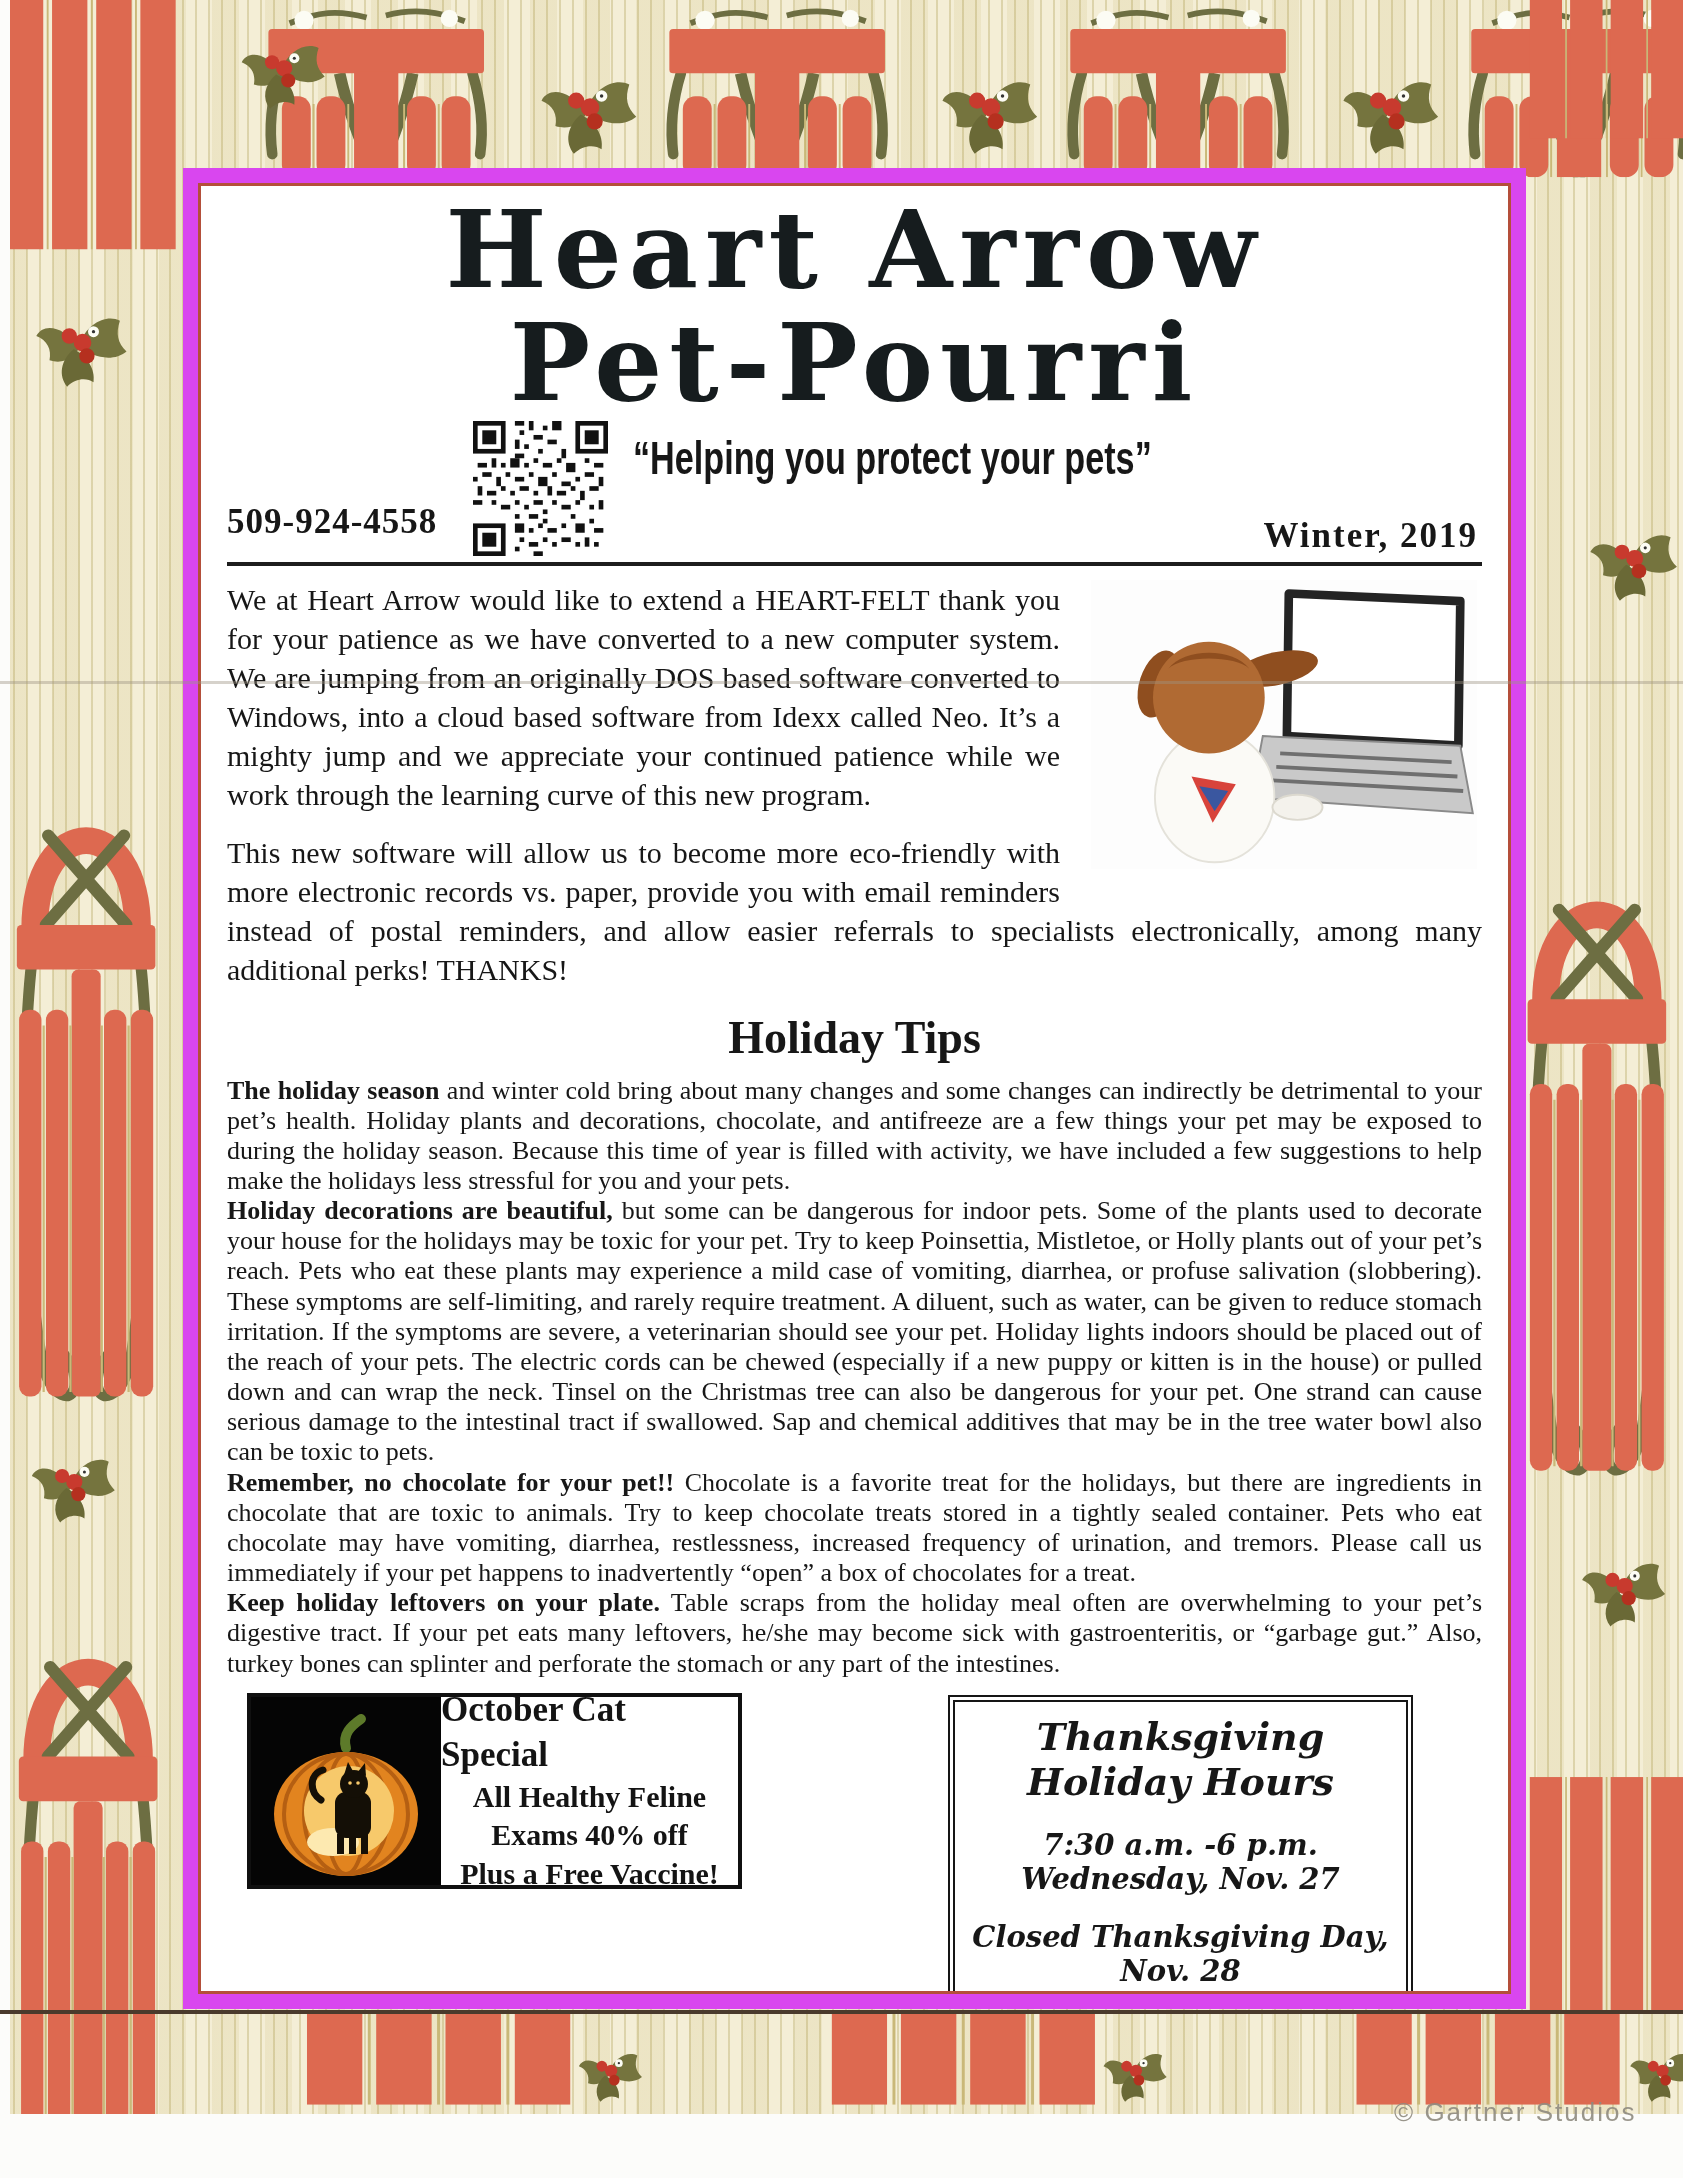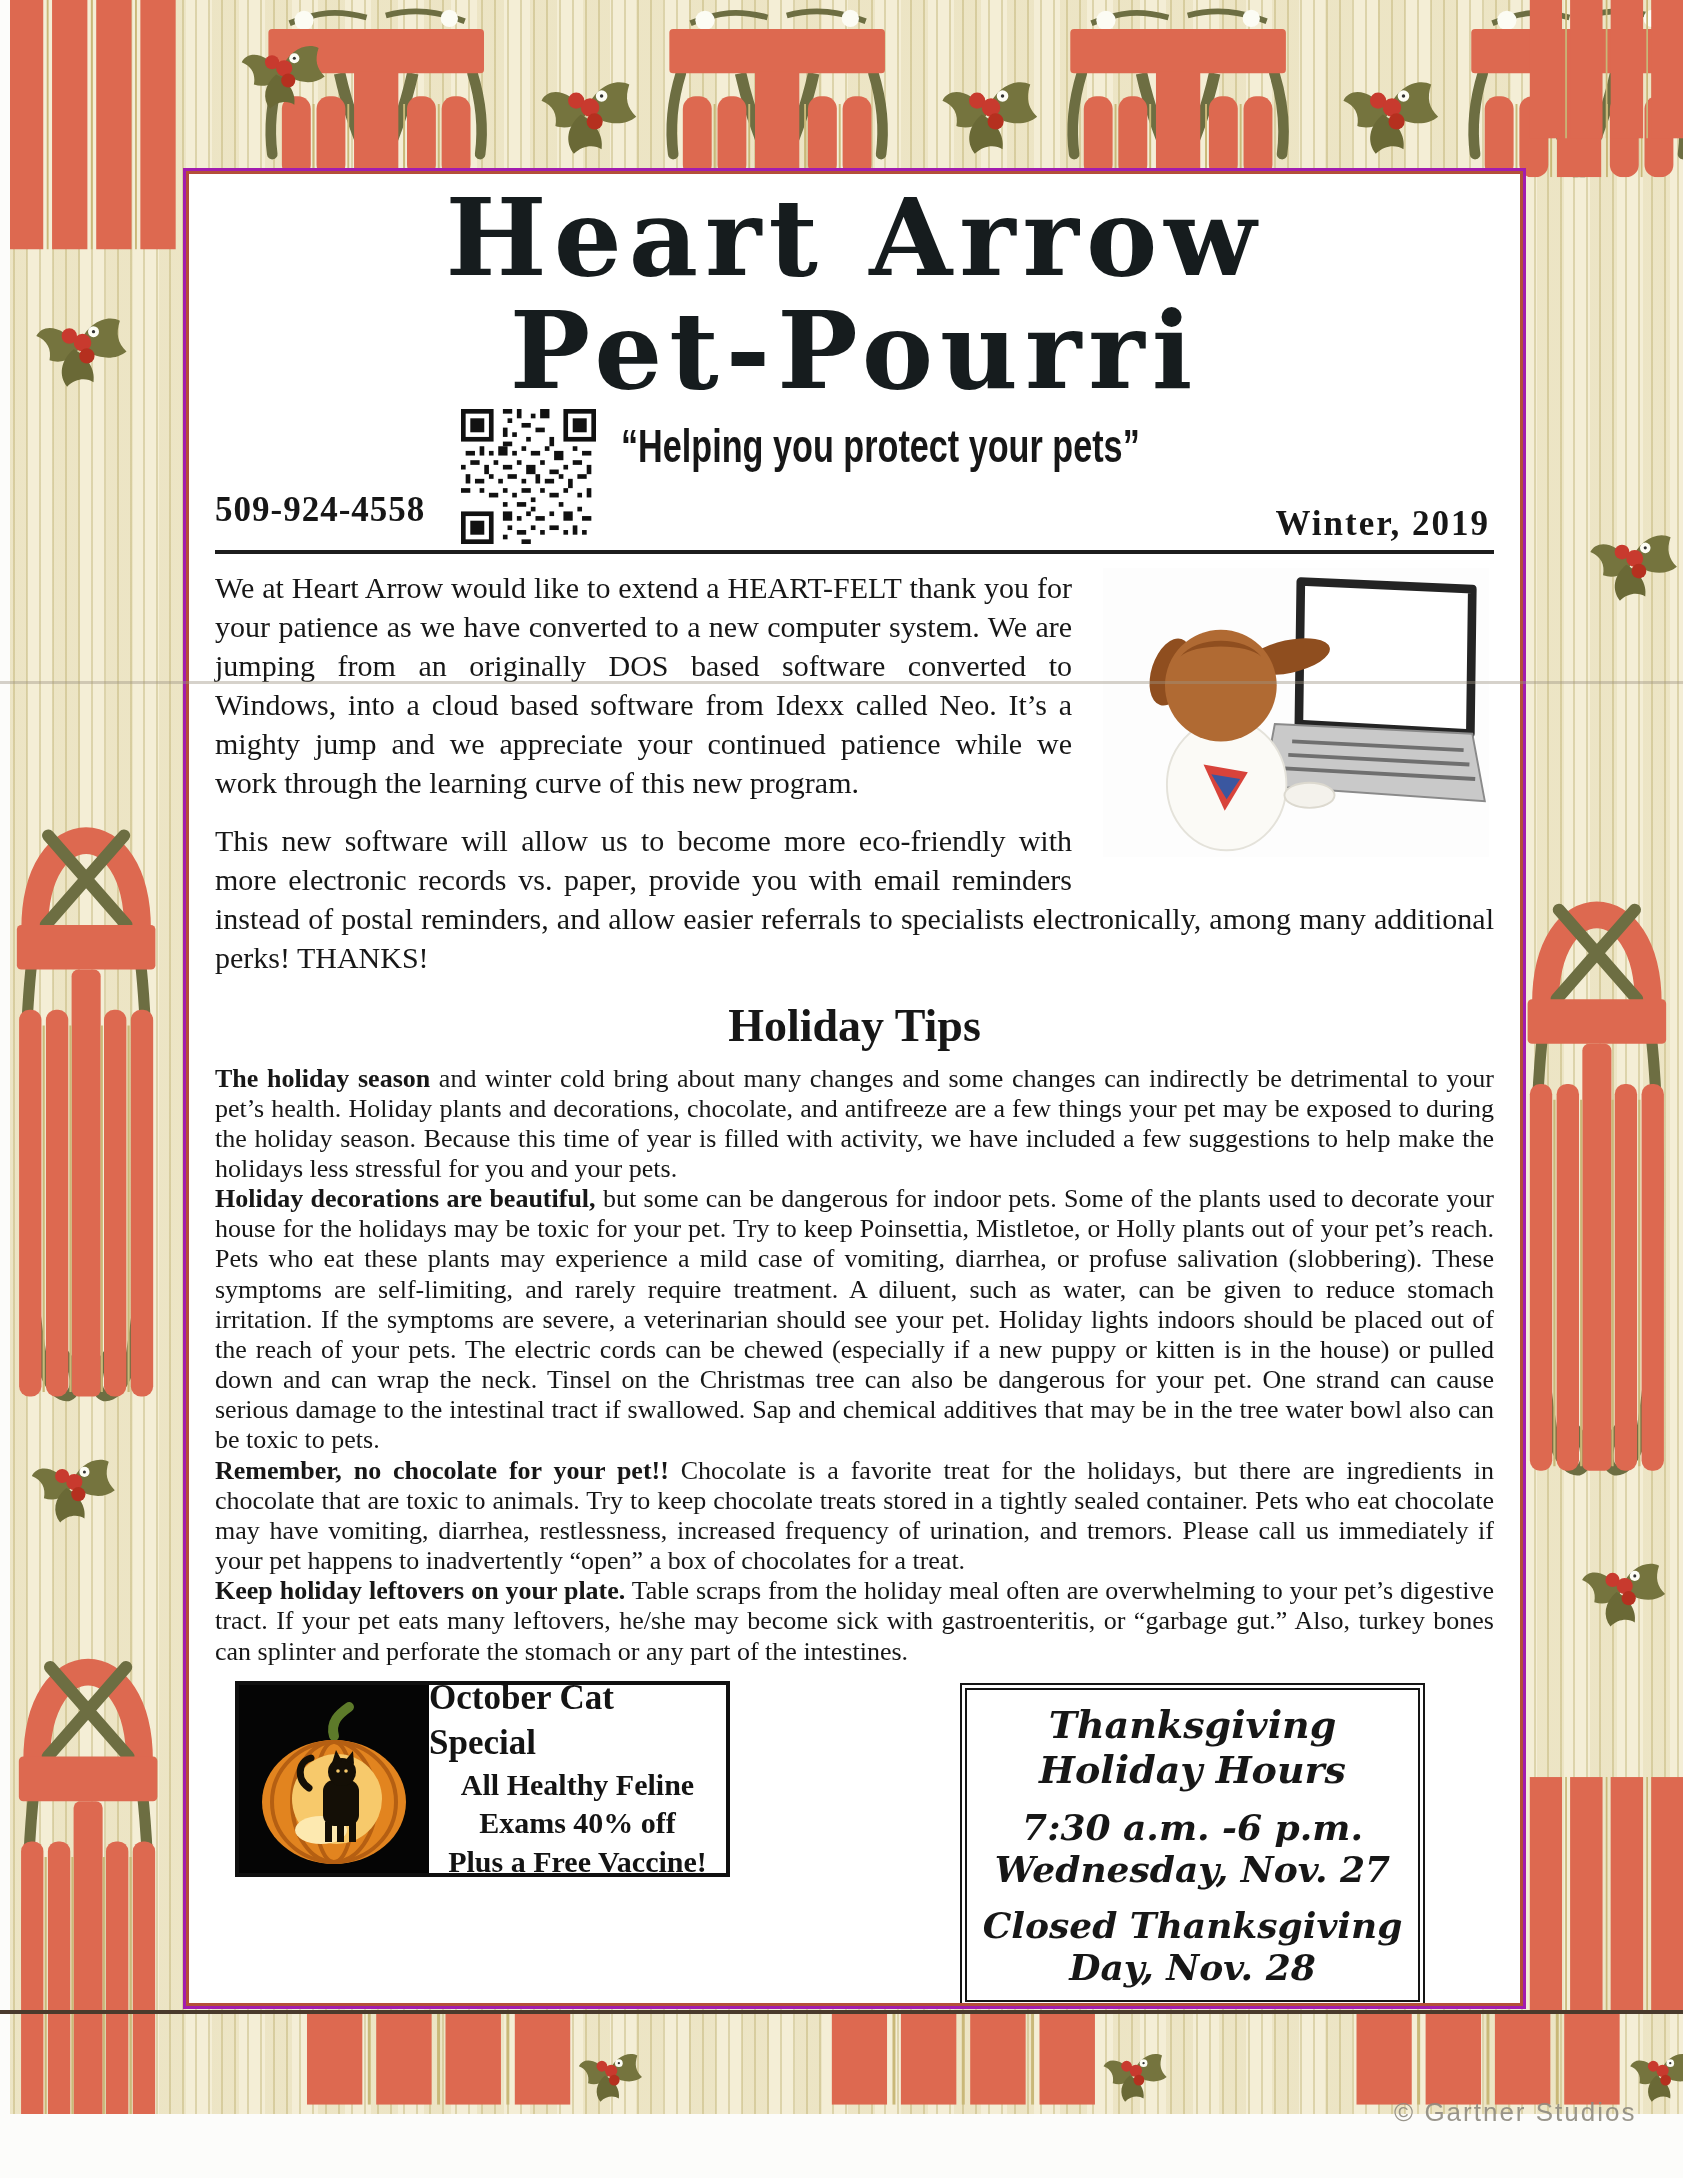--- a/index.html
+++ b/index.html
@@ -19,21 +19,21 @@
   .scan-left{ position:absolute; left:0; top:0; width:10px; height:2178px; background:#fcfcfa; z-index:5; }
   .scan-bottom{ position:absolute; left:0; top:2114px; width:1683px; height:64px; background:#fcfcfa; z-index:5; }
   .crease{ position:absolute; left:0; top:681px; width:1683px; height:3px;
            background:rgba(158,148,132,.42); z-index:40; pointer-events:none; }
   .copyright{ position:absolute; left:1394px; top:2097px; z-index:50;
               font-family:"Liberation Sans", sans-serif; font-size:26px; letter-spacing:2px;
               color:#8f8b80; opacity:.9; }
 
   
   .panel{ position:absolute; left:183px; top:168px; width:1343px; height:1841px;
-          background:#a21caf; padding:3px; z-index:10; }
+          background:#d946ef; padding:15px; z-index:10; }
   .panel-inner{ border:3px solid #b44f3a; width:100%; height:100%;
                 padding:8px 26px 12px; overflow:hidden; position:relative; background:#fff; }
 
   
   .title{ font-family:"DejaVu Serif", serif; font-weight:bold; color:#161c1e;
           text-align:center; font-size:107px; line-height:1.04; letter-spacing:7px; }
   .title.t2{ margin-top:2px; }
   .masthead-row{ position:relative; height:145px; margin-top:2px; border-bottom:4px solid #1d1d1d; }
   .phone{ position:absolute; left:0; bottom:20px; font-size:35px; font-weight:bold; letter-spacing:1px;text-align:right; }
   .issue{ position:absolute; right:4px; bottom:6px; font-size:35px; font-weight:bold; letter-spacing:2px; }
@@ -58,21 +58,21 @@
   .october-box{ width:495px; height:196px; border:4px solid #101010; background:#fff; display:flex; }
   .pumpkin-wrap{ width:190px; height:100%; background:#000; flex:none; }
   .oct-text{ flex:1; display:flex; flex-direction:column; justify-content:center; align-items:center;
              font-family:Liberation Serif, serif; font-weight:bold; color:#141414; line-height:1.28; }
   .oct-title{ font-size:35px; }
   .oct-line{ font-size:30px; }
   .thanks-box{ width:465px; min-height:168px; margin-left:auto; margin-right:69px; margin-top:2px;
                border:7px double #151515; background:#fff; text-align:center;
                font-family:"DejaVu Serif", serif; font-weight:bold; font-style:italic; padding:12px 8px; }
   .tg-title{ font-size:38px; }
-  .tg-line{ font-size:36px; margin-top:14px; }
+  .tg-line{ font-size:29px; margin-top:24px; }
 
   
   .xmas-box{ margin:16px 2px 0 2px; border:4px solid #101010; background:#fff; padding:10px 26px 16px; }
 </style>
 </head>
 <body>
 
 <div class="page">
 
   <div class="wood-bg"></div>

